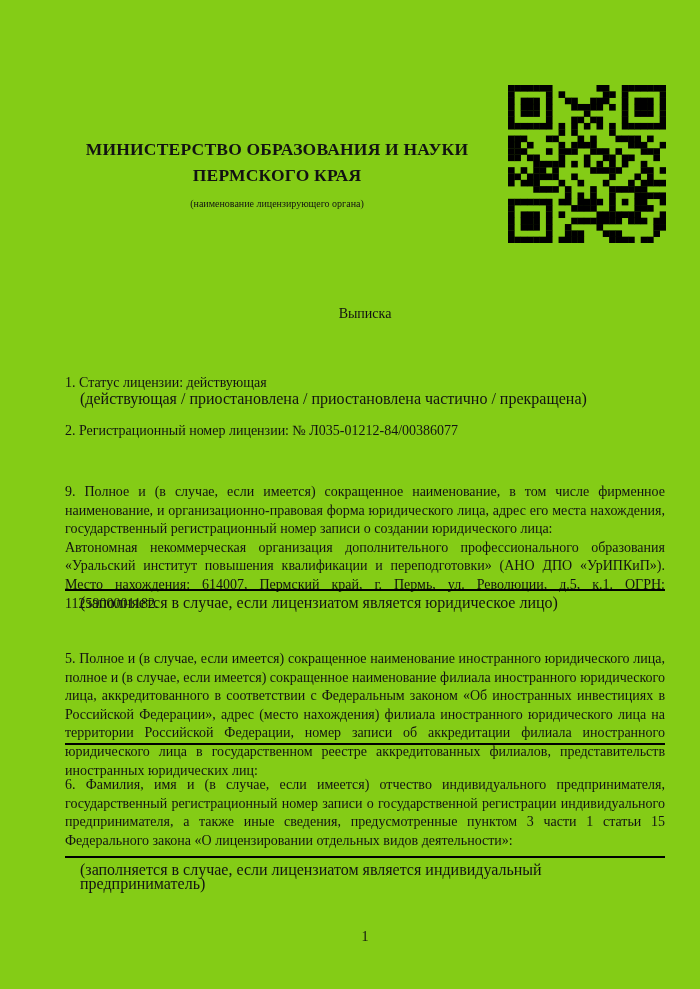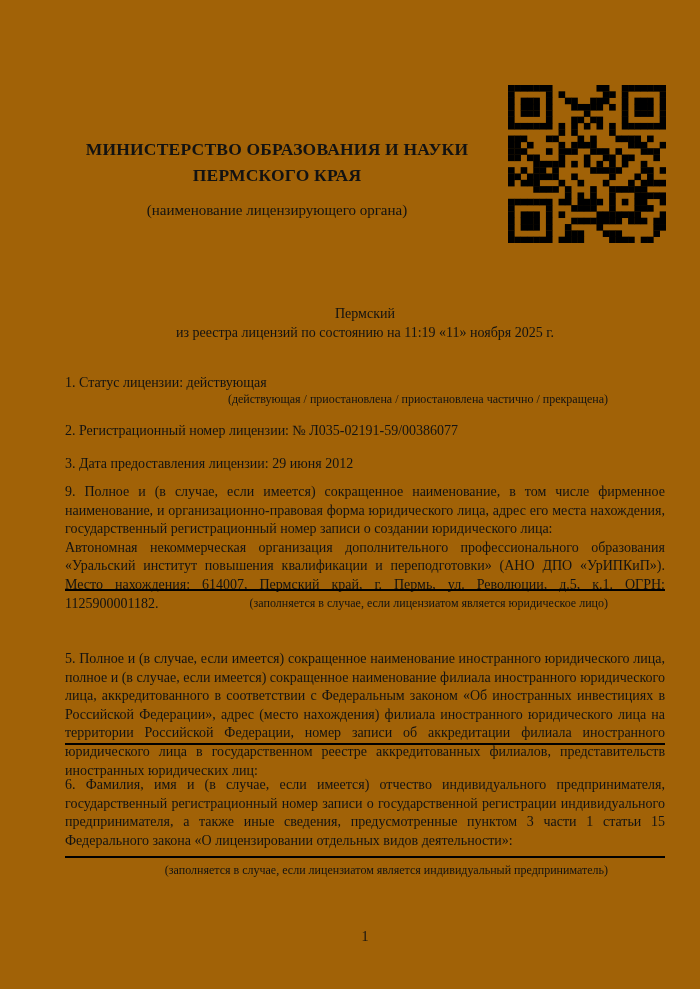--- a/index.html
+++ b/index.html
@@ -6,37 +6,37 @@
   html, body {
     width: 700px; height: 989px;
     background: #ffffff;
     font-family: "Liberation Serif", "DejaVu Serif", serif;
     color: #121212;
     overflow: hidden;
   }
   .page {
     position: relative;
     width: 700px; height: 989px;
-    background: #a16207;
+    background: #84cc16;
     text-decoration: underline;
   }
   
   .org-block {
     position: absolute; top: 136px; left: 65px; width: 424px;
     text-align: center;
   }
   .ministry-line {
     font-weight: bold;
     font-size: 17.5px;
     line-height: 26px;
     letter-spacing: 0.2px;
   }
   .org-caption {
-    margin-top: 16px;
-    font-size: 15px;
+    margin-top: 9px;
+    font-size: 10px;
     line-height: 13px;
   }
   
   .qr-box {
     position: absolute; top: 85px; left: 508px;
     width: 158px; height: 158px;
   }
   .qr-box svg { display: block; width: 158px; height: 158px; }
   
   .doc-title {
@@ -44,23 +44,23 @@
     text-align: center;
     font-size: 14px; line-height: 19px;
   }
   
   .line-block {
     position: absolute; left: 65px; width: 600px;
     font-size: 14px; line-height: 18.6px;
   }
   .para { text-align: justify; }
   .note {
-    position: absolute; left: 68px; width: 540px;
-    text-align: right;
-    font-size: 12px; line-height: 14px;
+    position: absolute; left: 80px; width: 540px;
+    text-align: left;
+    font-size: 16px; line-height: 14px;
   }
   .rule {
     position: absolute; left: 65px; width: 600px; height: 2px;
     background: #000000;
   }
   .page-number {
     position: absolute; top: 929px; left: 65px; width: 600px;
     text-align: center; font-size: 14px;
   }
   
@@ -398,30 +398,28 @@
           <rect x="107.44" y="151.68" width="6.62" height="6.62"></rect>
           <rect x="113.76" y="151.68" width="6.62" height="6.62"></rect>
           <rect x="120.08" y="151.68" width="6.62" height="6.62"></rect>
           <rect x="132.72" y="151.68" width="6.62" height="6.62"></rect>
           <rect x="139.04" y="151.68" width="6.62" height="6.62"></rect>
         </g>
       </svg>
   </div>
 
   <div class="doc-title">
-    <div>Пермский</div>
-    <div>из реестра лицензий по состоянию на 11:19 «11» ноября 2025 г.</div>
+    <div>Выписка</div>
   </div>
 
   <div class="line-block t-item1">1. Статус лицензии: действующая</div>
   <div class="note t-note1">(действующая / приостановлена / приостановлена частично / прекращена)</div>
 
-  <div class="line-block t-item2">2. Регистрационный номер лицензии: № Л035-02191-59/00386077</div>
-
-  <div class="line-block t-item3">3. Дата предоставления лицензии: 29 июня 2012</div>
+  <div class="line-block t-item2">2. Регистрационный номер лицензии: № Л035-01212-84/00386077</div>
+
 
   <div class="line-block t-para4">
     <div class="para">9. Полное и (в случае, если имеется) сокращенное наименование, в том числе фирменное наименование, и организационно-правовая форма юридического лица, адрес его места нахождения, государственный регистрационный номер записи о создании юридического лица:</div>
     <div class="para">Автономная некоммерческая организация дополнительного профессионального образования «Уральский институт повышения квалификации и переподготовки» (АНО ДПО «УрИПКиП»). Место нахождения: 614007, Пермский край, г. Пермь, ул. Революции, д.5, к.1. ОГРН: 1125900001182.</div>
   </div>
   <div class="rule t-rule4"></div>
   <div class="note t-note4">(заполняется в случае, если лицензиатом является юридическое лицо)</div>
 
   <div class="line-block para t-para5">5. Полное и (в случае, если имеется) сокращенное наименование иностранного юридического лица, полное и (в случае, если имеется) сокращенное наименование филиала иностранного юридического лица, аккредитованного в соответствии с Федеральным законом «Об иностранных инвестициях в Российской Федерации», адрес (место нахождения) филиала иностранного юридического лица на территории Российской Федерации, номер записи об аккредитации филиала иностранного юридического лица в государственном реестре аккредитованных филиалов, представительств иностранных юридических лиц:</div>
   <div class="rule t-rule5"></div>

